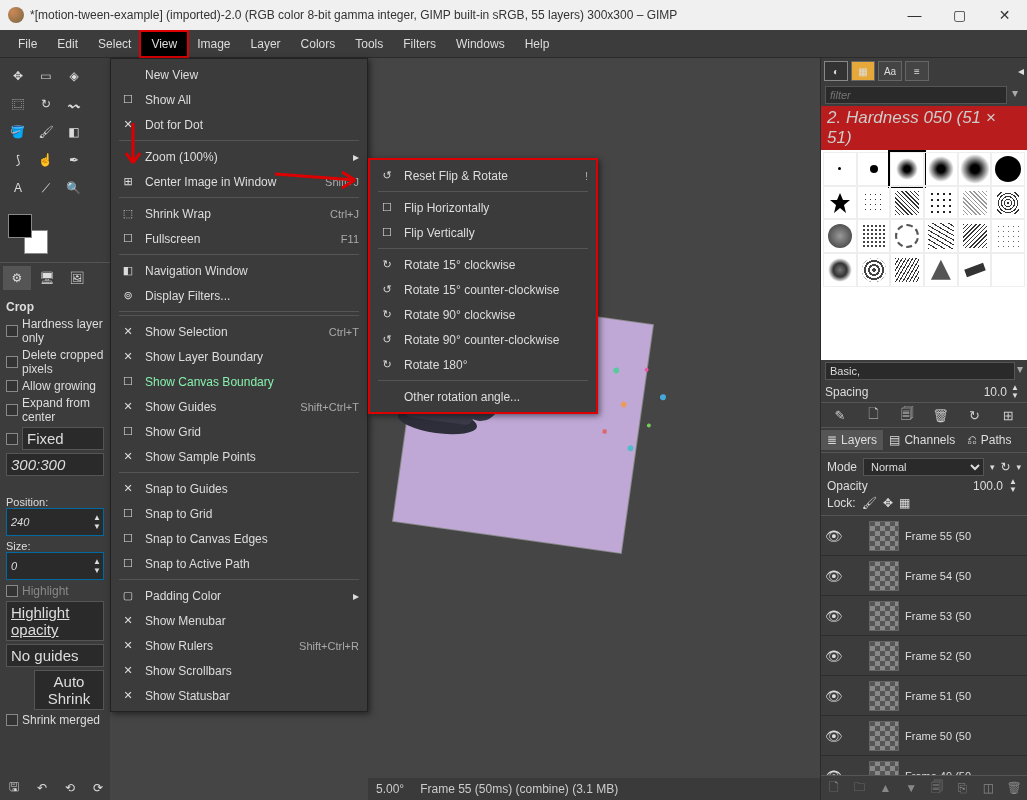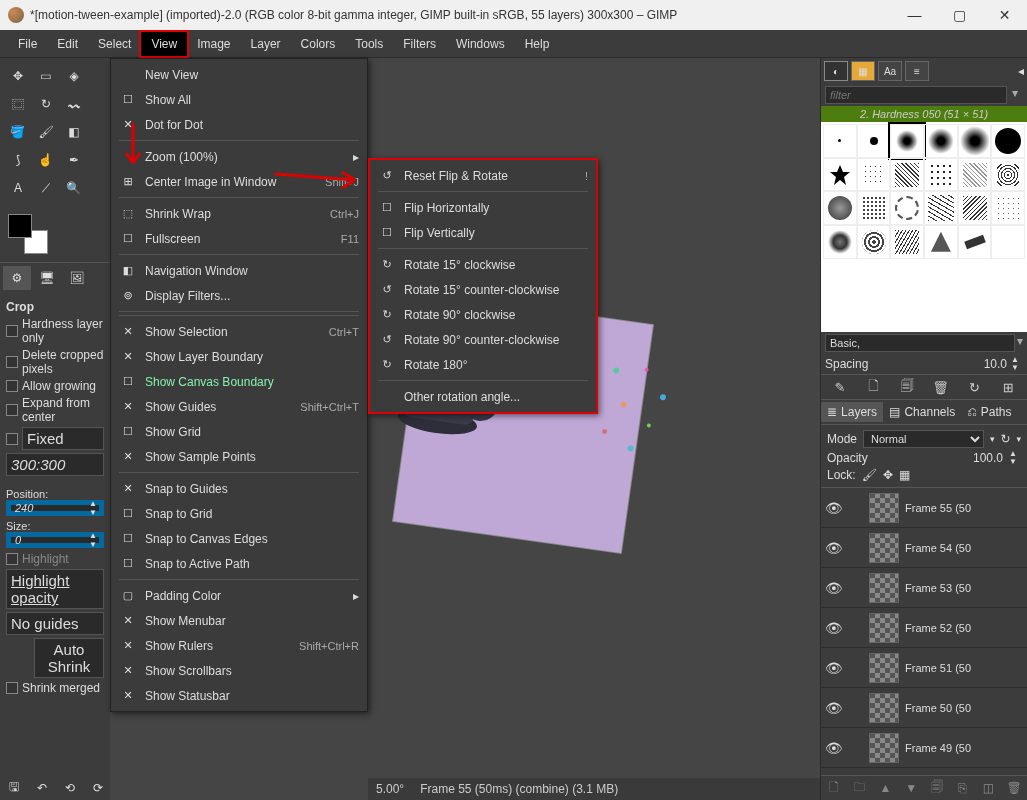--- a/index.html
+++ b/index.html
@@ -27,21 +27,21 @@
 
 .dock-tabs { display: flex; padding: 2px; background:#3c3c3c; border-top:1px solid #555;}
 .dock-tab { width: 28px; height: 24px; display:flex; align-items:center; justify-content:center; margin:1px; background:#3c3c3c;}
 .dock-tab.active { background: #555; }
 
 .tool-options { padding: 4px 6px; font-size: 11px; }
 .tool-options .heading { font-weight: bold; margin: 3px 0; }
 .option-row { display: flex; align-items: center; margin: 3px 0; font-size: 11px; gap: 4px; }
 .checkbox { width: 12px; height: 12px; border: 1px solid #888; background: #333; display:inline-block; flex-shrink:0;}
 .field { background: #2a2a2a; border: 1px solid #555; padding: 2px 4px; color: #ddd; min-height: 18px; font-size:15px; flex:1;}
-.spinbox { background: #2a2a2a; border: 5px solid #0369a1; display:flex; align-items:center; height:16px; }
+.spinbox { background: #2a2a2a; border: 1px solid #0369a1; display:flex; align-items:center; height:28px; }
 .spinbox .val { flex:1; padding:0 4px; font-size:11px;}
 .spinbox .arrows { width:12px; font-size:8px; text-align:center; line-height:9px;}
 .slider-row { display:flex; align-items:center; gap:4px; font-size:11px; margin:2px 0;}
 .slider-row .sl-label{flex:1;}
 .slider-row .sl-val{}
 
 .bottom-tool-icons { position:absolute; bottom:2px; left:4px; display:flex; gap:8px;}
 .bottom-tool-icons span{width:20px;height:20px;display:flex;align-items:center;justify-content:center;}
 
 
@@ -77,21 +77,21 @@
 
 .statusbar { position: absolute; left: 368px; bottom: 0; right: 207px; height: 22px; background: #3a3a3a; display: flex; align-items: center; padding: 0 8px; font-size: 11px; color: #ccc; gap:16px;}
 
 
 .right-panel { position: absolute; right: 0; top: 58px; width: 207px; bottom: 0; background: #3c3c3c; border-left: 1px solid #2a2a2a; display:flex; flex-direction:column;}
 .rp-top-tabs{ display:flex; padding:3px; gap:3px; align-items:center;}
 .rp-tab{width:24px;height:20px;border:1px solid #666;background:#444;display:flex;align-items:center;justify-content:center;font-size:10px;}
 .rp-tab.active{background:#e5a839;}
 .filter-bar{display:flex; padding:2px 4px;}
 .filter-input{flex:1; background:#2a2a2a; border:1px solid #555; padding:2px 4px; color:#888; font-style:italic; font-size:11px;}
-.brush-header{padding:2px 6px; font-size:11px; font-style:italic; color:#ccc; background:#4d7c0f;text-align:center;}
+.brush-header{padding:2px 6px; font-size:17px; font-style:italic; color:#ccc; background:#b91c1c;}
 .brushes{position:relative; background:#fff; height:210px; overflow:hidden;}
 .brushes-grid{display:grid; grid-template-columns:repeat(6,1fr); gap:0; padding:2px;}
 .brush-cell{aspect-ratio:1; border:1px solid #eee; display:flex; align-items:center; justify-content:center;}
 .brush-circle{border-radius:50%; background:#000;}
 .brush-soft{border-radius:50%; background:radial-gradient(circle,#000 0%,#000 20%,transparent 70%);}
 .brush-scratch{background:repeating-linear-gradient(45deg,#333,#333 1px,transparent 1px,transparent 3px);}
 .preset-row{display:flex; padding:2px 4px; gap:2px;}
 .preset-select{flex:1; background:#2a2a2a; border:1px solid #555; padding:2px 4px; font-size:11px;}
 .icon-row{display:flex; justify-content:space-around; padding:3px 2px; border-top:1px solid #555; border-bottom:1px solid #555;}
 .icon-row span{width:18px; height:18px; display:flex; align-items:center; justify-content:center; font-size:13px; color:#ccc;}
@@ -186,21 +186,21 @@
         <span class="checkbox"></span>
         <span>Expand from center</span>
       </div>
     <div class="option-row">
         <span class="checkbox"></span>
         <div class="field">Fixed</div>
       </div>
     <div class="option-row">
         <div class="field" style="font-style:italic">300:300</div>
       </div>
-    <div style="font-size:11px;margin-top:12px">Position:</div>
+    <div style="font-size:11px;margin-top:20px">Position:</div>
     <div class="spinbox">
         <span class="val" style="font-style:italic">240</span>
         <span class="arrows">▲<br>▼</span>
       </div>
     <div style="font-size:11px;margin-top:4px">Size:</div>
     <div class="spinbox">
         <span class="val" style="font-style:italic">0</span>
         <span class="arrows">▲<br>▼</span>
       </div>
     <div class="option-row" style="margin-top:4px">

